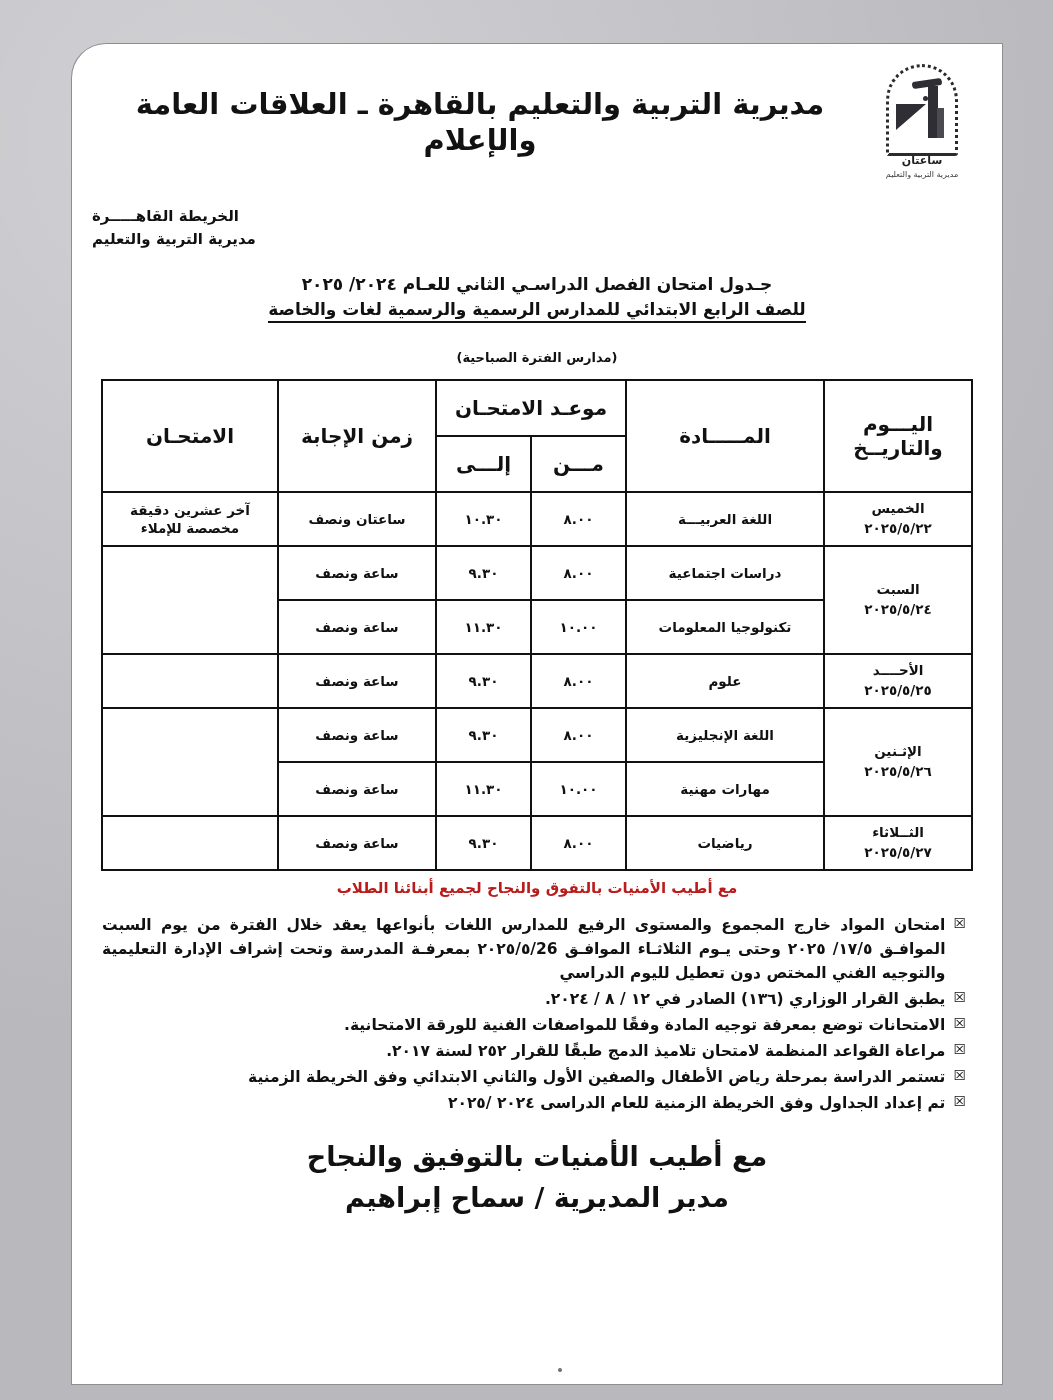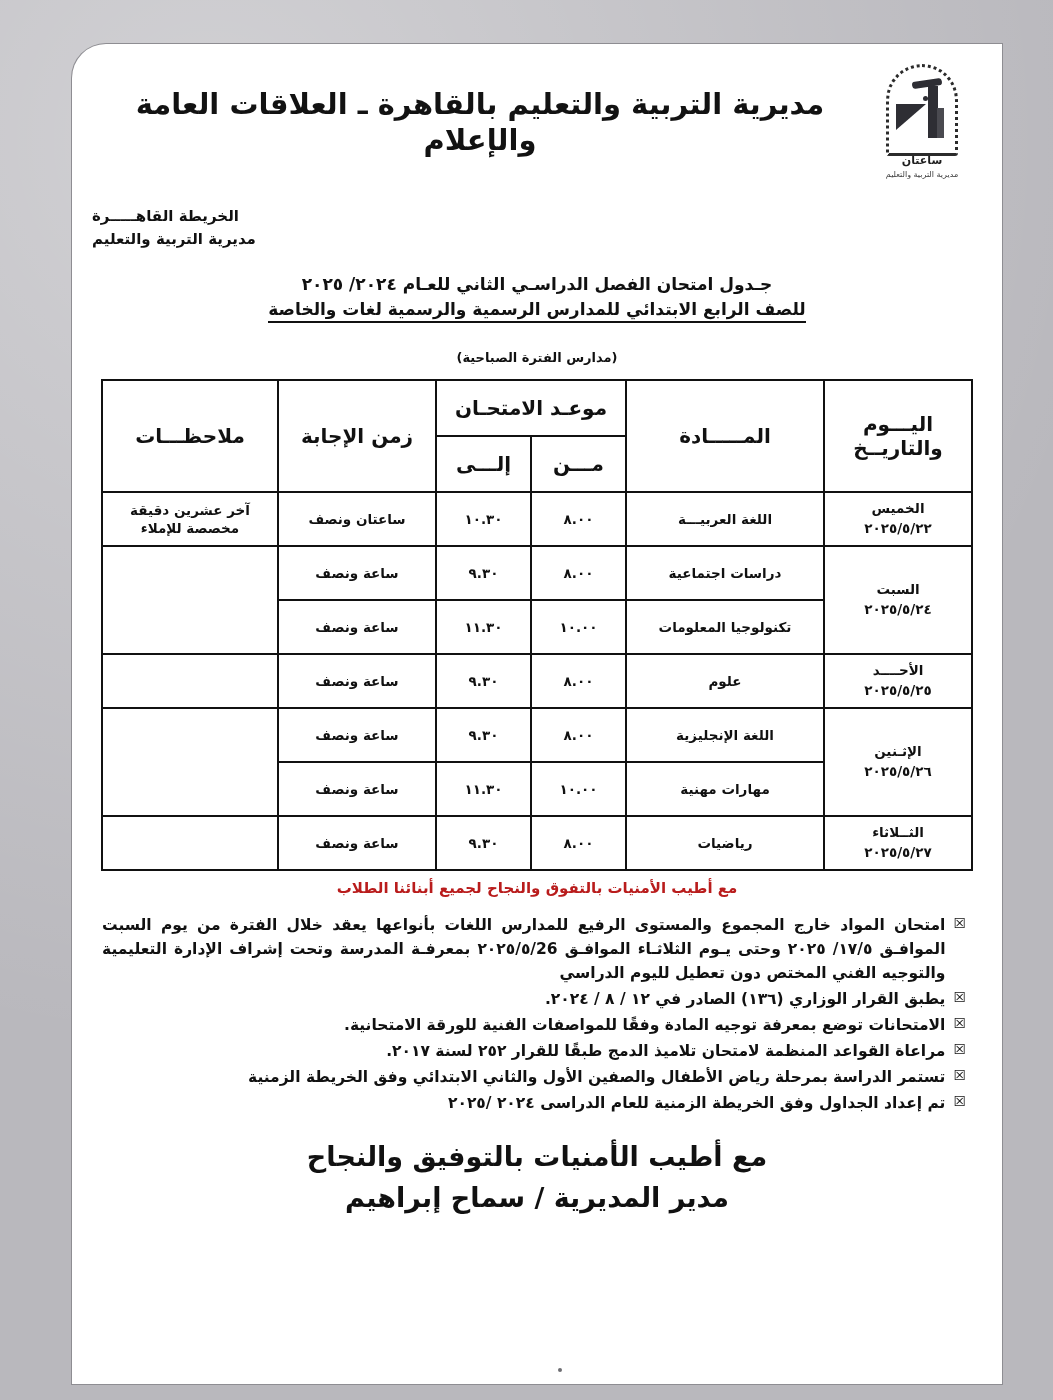--- a/index.html
+++ b/index.html
@@ -213,21 +213,21 @@
     <table class="sched">
       <thead>
         <tr>
           <th class="c-day" rowspan="2">
             <div>اليـــوم</div>
             <div>والتاريــخ</div>
           </th>
           <th class="c-subj" rowspan="2">المـــــادة</th>
           <th colspan="2">موعـد الامتحـان</th>
           <th class="c-dur" rowspan="2">زمن الإجابة</th>
-          <th class="c-notes" rowspan="2">ملاحظـــات</th>
+          <th class="c-notes" rowspan="2">الامتحـان</th>
         </tr>
         <tr>
           <th class="c-from">مـــن</th>
           <th class="c-to">إلـــى</th>
         </tr>
       </thead>
       <tbody>
 
         <tr class="grp-top">
           <td class="day-cell">

